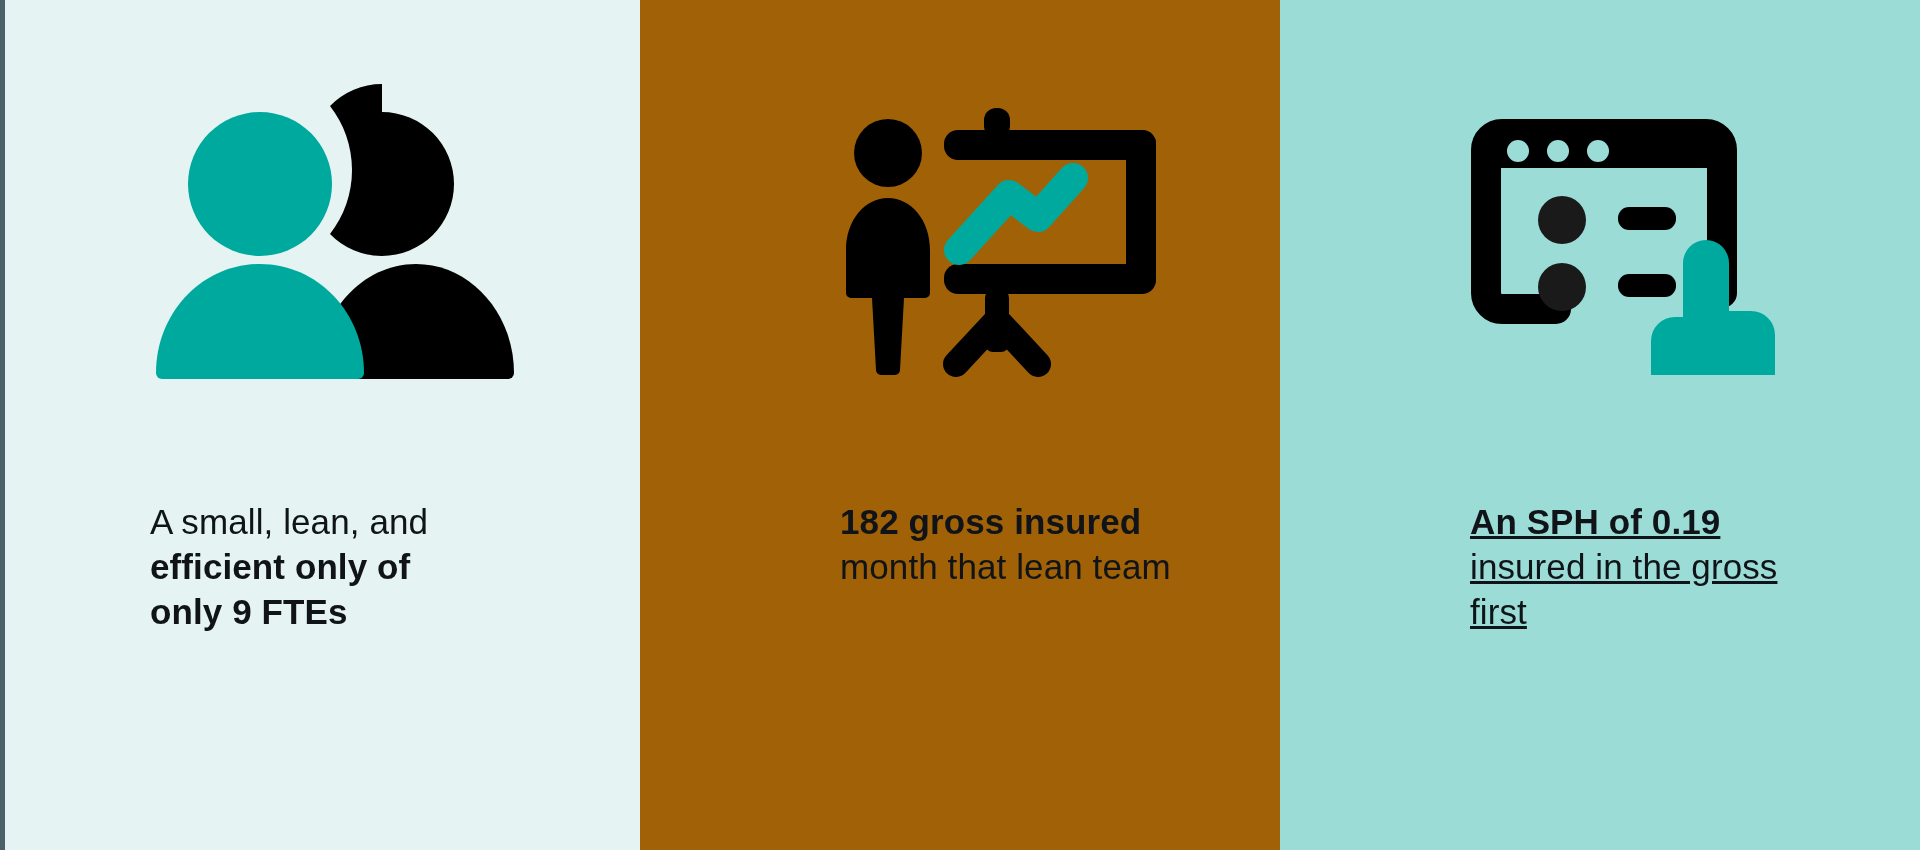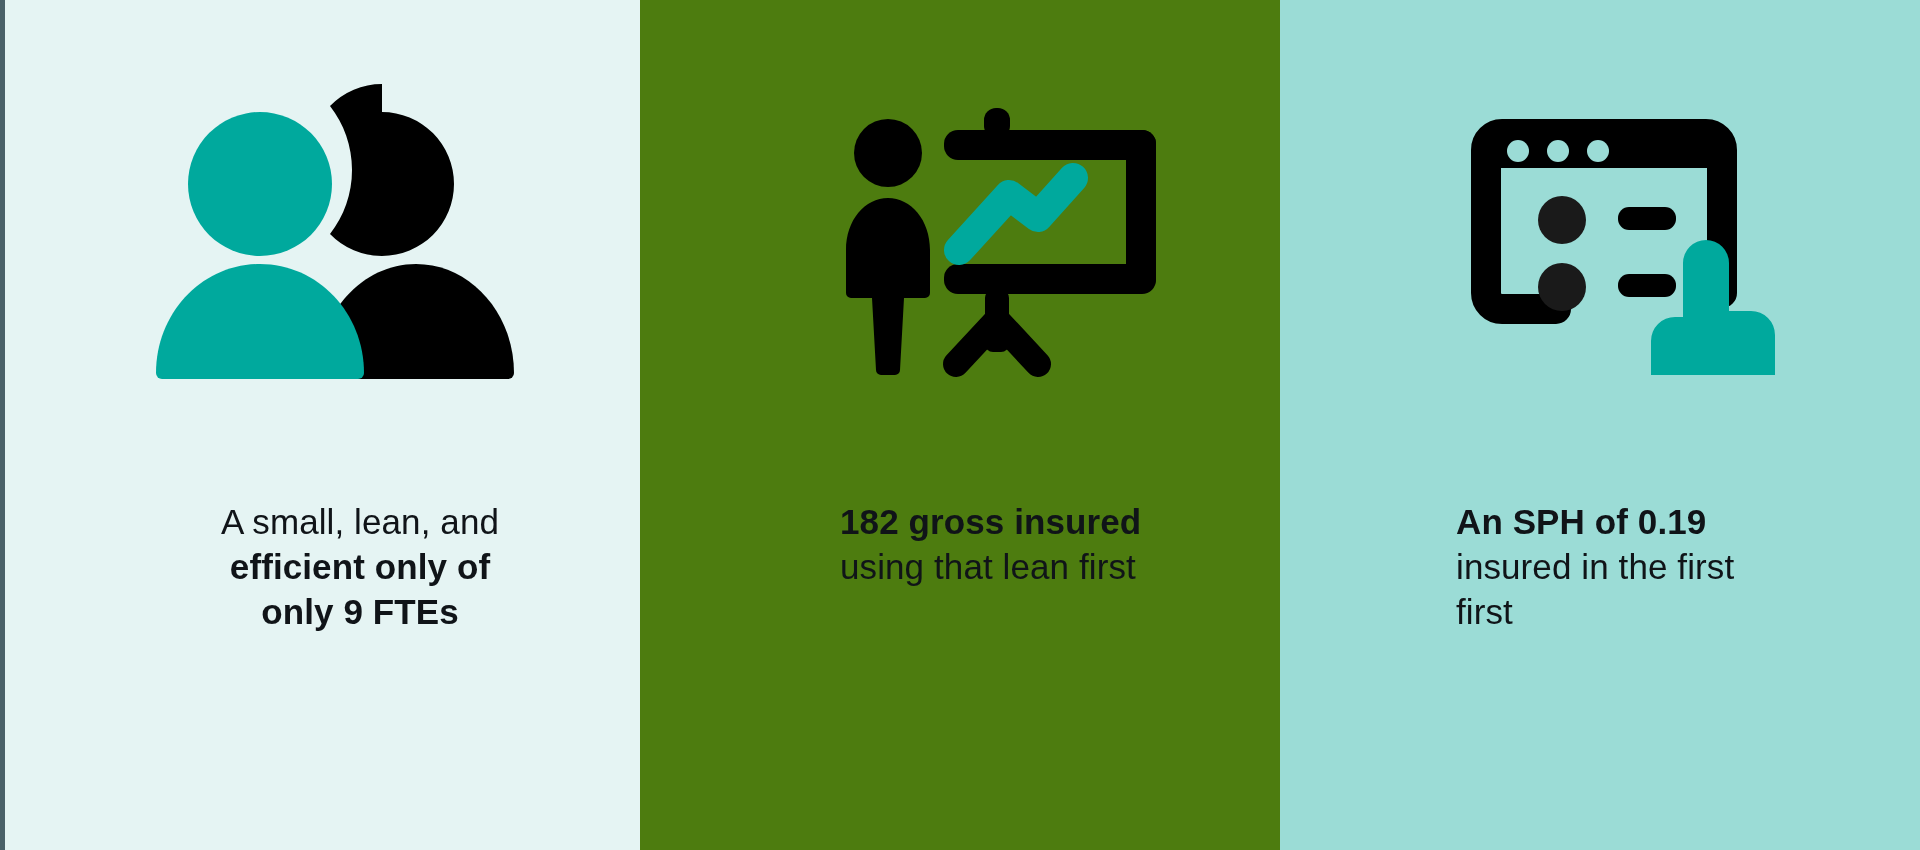--- a/index.html
+++ b/index.html
@@ -32,22 +32,22 @@
     background: #4a6168;
   }
 
   .panel {
     position: relative;
     height: 850px;
     box-sizing: border-box;
     display: block;
   }
 
-  .panel-1 { flex: 0 0 635px; width: 635px; background: #e5f4f3; text-align: center; }
-  .panel-2 { flex: 0 0 640px; width: 640px; background: #4d7c0f; }
+  .panel-1 { flex: 0 0 635px; width: 635px; background: #e5f4f3; }
+  .panel-2 { flex: 0 0 640px; width: 640px; background: #a16207; }
   .panel-3 { flex: 0 0 640px; width: 640px; background: #9bdcd6; }
 
   .icon-wrap {
     position: absolute;
     top: 108px;
     left: 145px;
     width: 340px;
     height: 270px;
     display: block;
   }
@@ -60,21 +60,21 @@
     position: absolute;
     left: 145px;
     top: 500px;
     width: 420px;
     font-size: 35px;
     line-height: 1.28;
     color: #101418;
     letter-spacing: 0.1px;
   }
   .panel-2 .text-block { left: 200px; width: 430px; }
-  .panel-3 .text-block { left: 176px; width: 420px; }
+  .panel-3 .text-block { left: 190px; width: 420px; text-decoration: underline; }
 
   .text-block .t-reg { font-weight: 400; }
   .text-block .t-bold { font-weight: 700; }
   .text-block .line { display: block; white-space: pre; }
 </style>
 </head>
 <body>
 
 <div id="stage">
 
@@ -147,21 +147,21 @@
 
         <rect x="145" y="182" width="24" height="62" rx="8" fill="#000000"></rect>
 
         <path d="M157 212 L116 256" stroke="#000000" stroke-width="26" stroke-linecap="round"></path>
         <path d="M157 212 L198 256" stroke="#000000" stroke-width="26" stroke-linecap="round"></path>
       </svg>
     </div>
 
     <div class="text-block">
       <span class="line t-bold">182 gross insured</span>
-      <span class="line t-reg">using that lean first</span>
+      <span class="line t-reg">month that lean team</span>
     </div>
   </section>
 
   <section class="panel panel-3">
 
     <div class="icon-wrap">
       <svg viewBox="0 0 330 270" xmlns="http://www.w3.org/2000/svg" aria-hidden="true">
 
         <path d="M252 185
                  v-143
@@ -197,18 +197,18 @@
                  a23 23 0 0 1 46 0
                  v48
                  h22
                  a24 24 0 0 1 24 24
                  v40 z" fill="#00a99d"></path>
       </svg>
     </div>
 
     <div class="text-block">
       <span class="line t-bold">An SPH of 0.19</span>
-      <span class="line t-reg">insured in the first</span>
+      <span class="line t-reg">insured in the gross</span>
       <span class="line t-reg">first</span>
     </div>
   </section>
 
 </div>
 
 </body></html>

